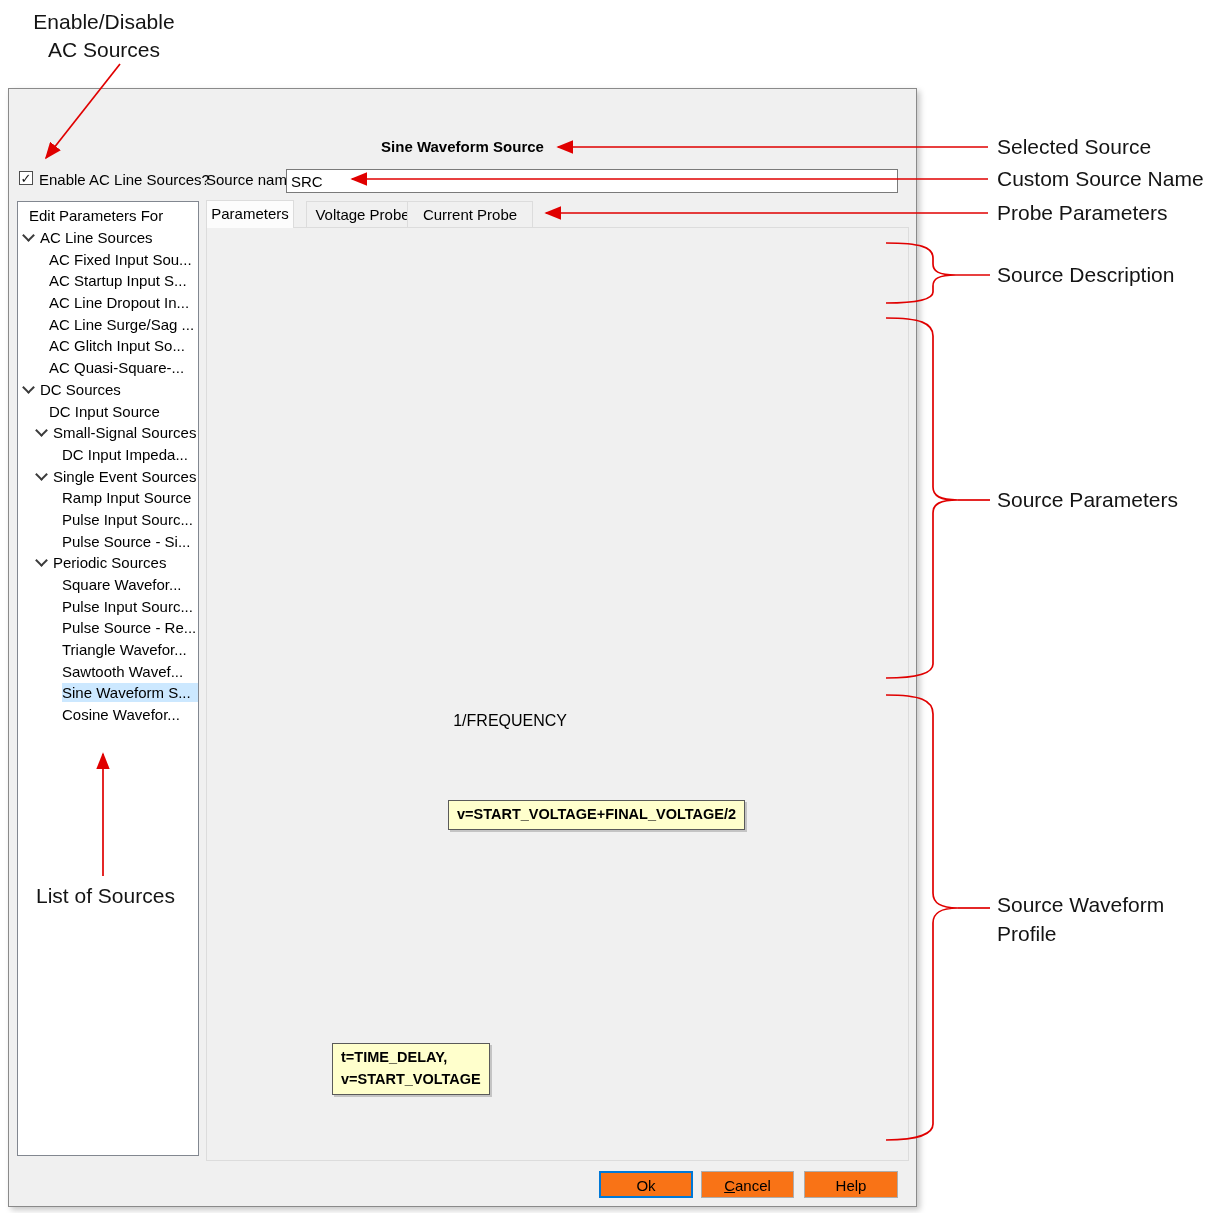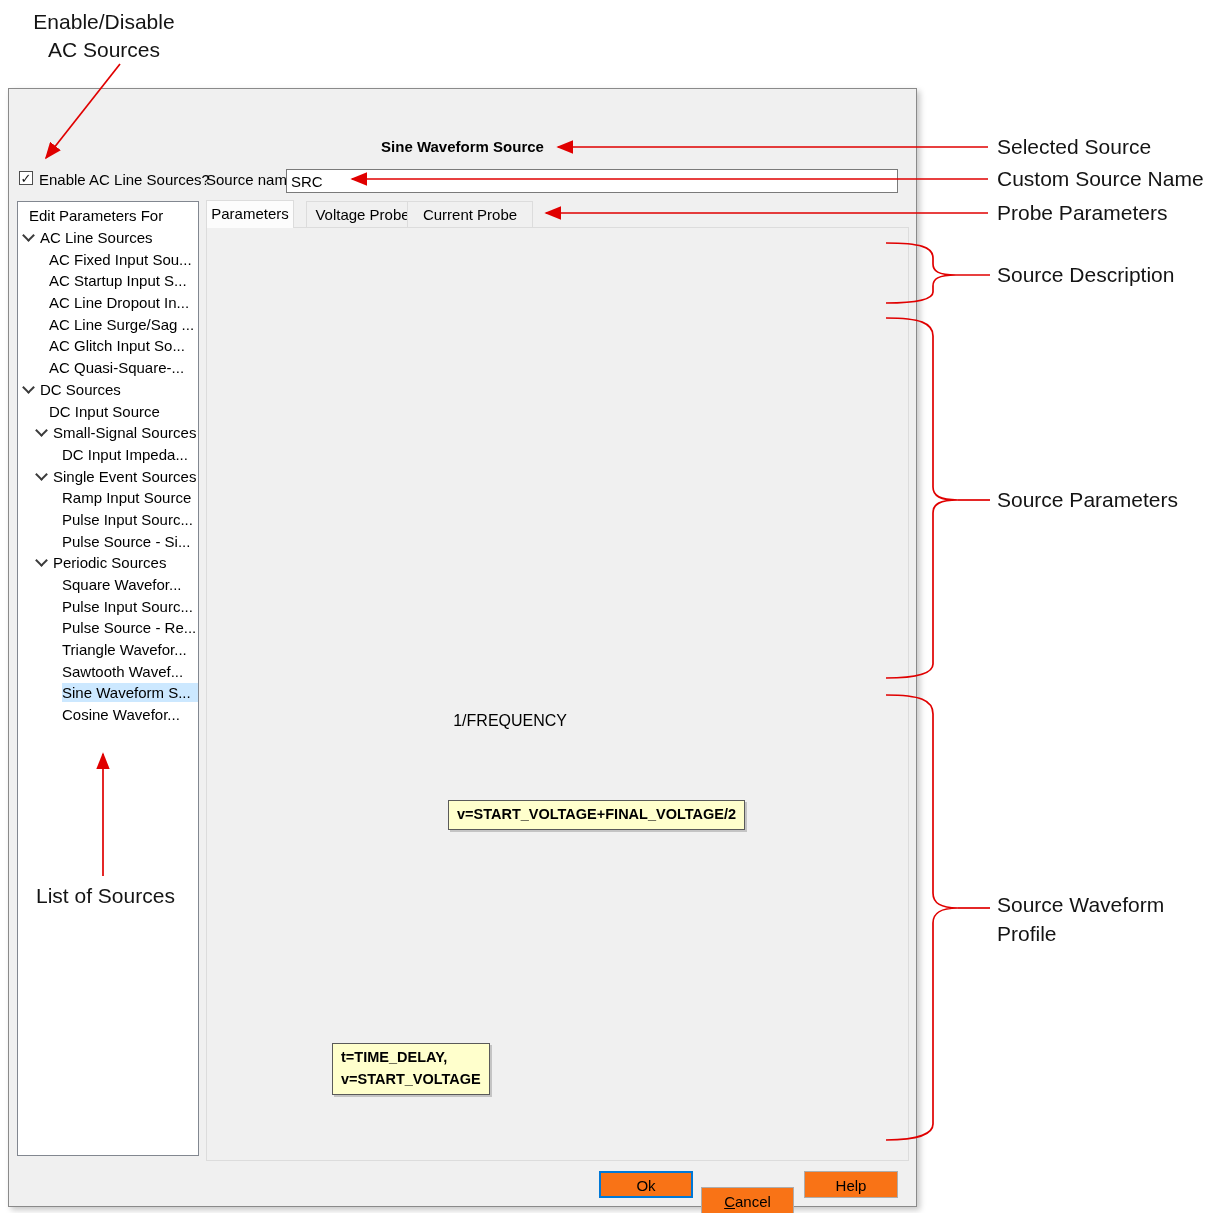--- a/index.html
+++ b/index.html
@@ -354,21 +354,21 @@
       <div class="callout" style="left:226px;top:108px;">
         <div>v=START_VOLTAGE+FINAL_VOLTAGE/2</div>
       </div>
       <div class="callout" style="left:110px;top:315px;margin-top:36px;">
         <div>t=TIME_DELAY,</div>
         <div>v=START_VOLTAGE</div>
       </div>
     </div>
 
     <button class="btn default" style="left:590px;top:1082px;width:94px;">Ok</button>
-    <button class="btn cancel" style="left:692px;top:1082px;width:93px;margin-top:16px;">Cancel</button>
+    <button class="btn cancel" style="left:692px;top:1082px;width:93px;">Cancel</button>
     <button class="btn" style="left:795px;top:1082px;width:94px;">Help</button>
   </div>
 
   <div class="ann center" style="left:28px;top:10px;width:152px;">Enable/Disable</div>
   <div class="ann center" style="left:28px;top:38px;width:152px;">AC Sources</div>
   <div class="ann" style="left:997px;top:135px;">Selected Source</div>
   <div class="ann" style="left:997px;top:167px;">Custom Source Name</div>
   <div class="ann" style="left:997px;top:201px;">Probe Parameters</div>
   <div class="ann" style="left:997px;top:263px;">Source Description</div>
   <div class="ann" style="left:997px;top:488px;">Source Parameters</div>

